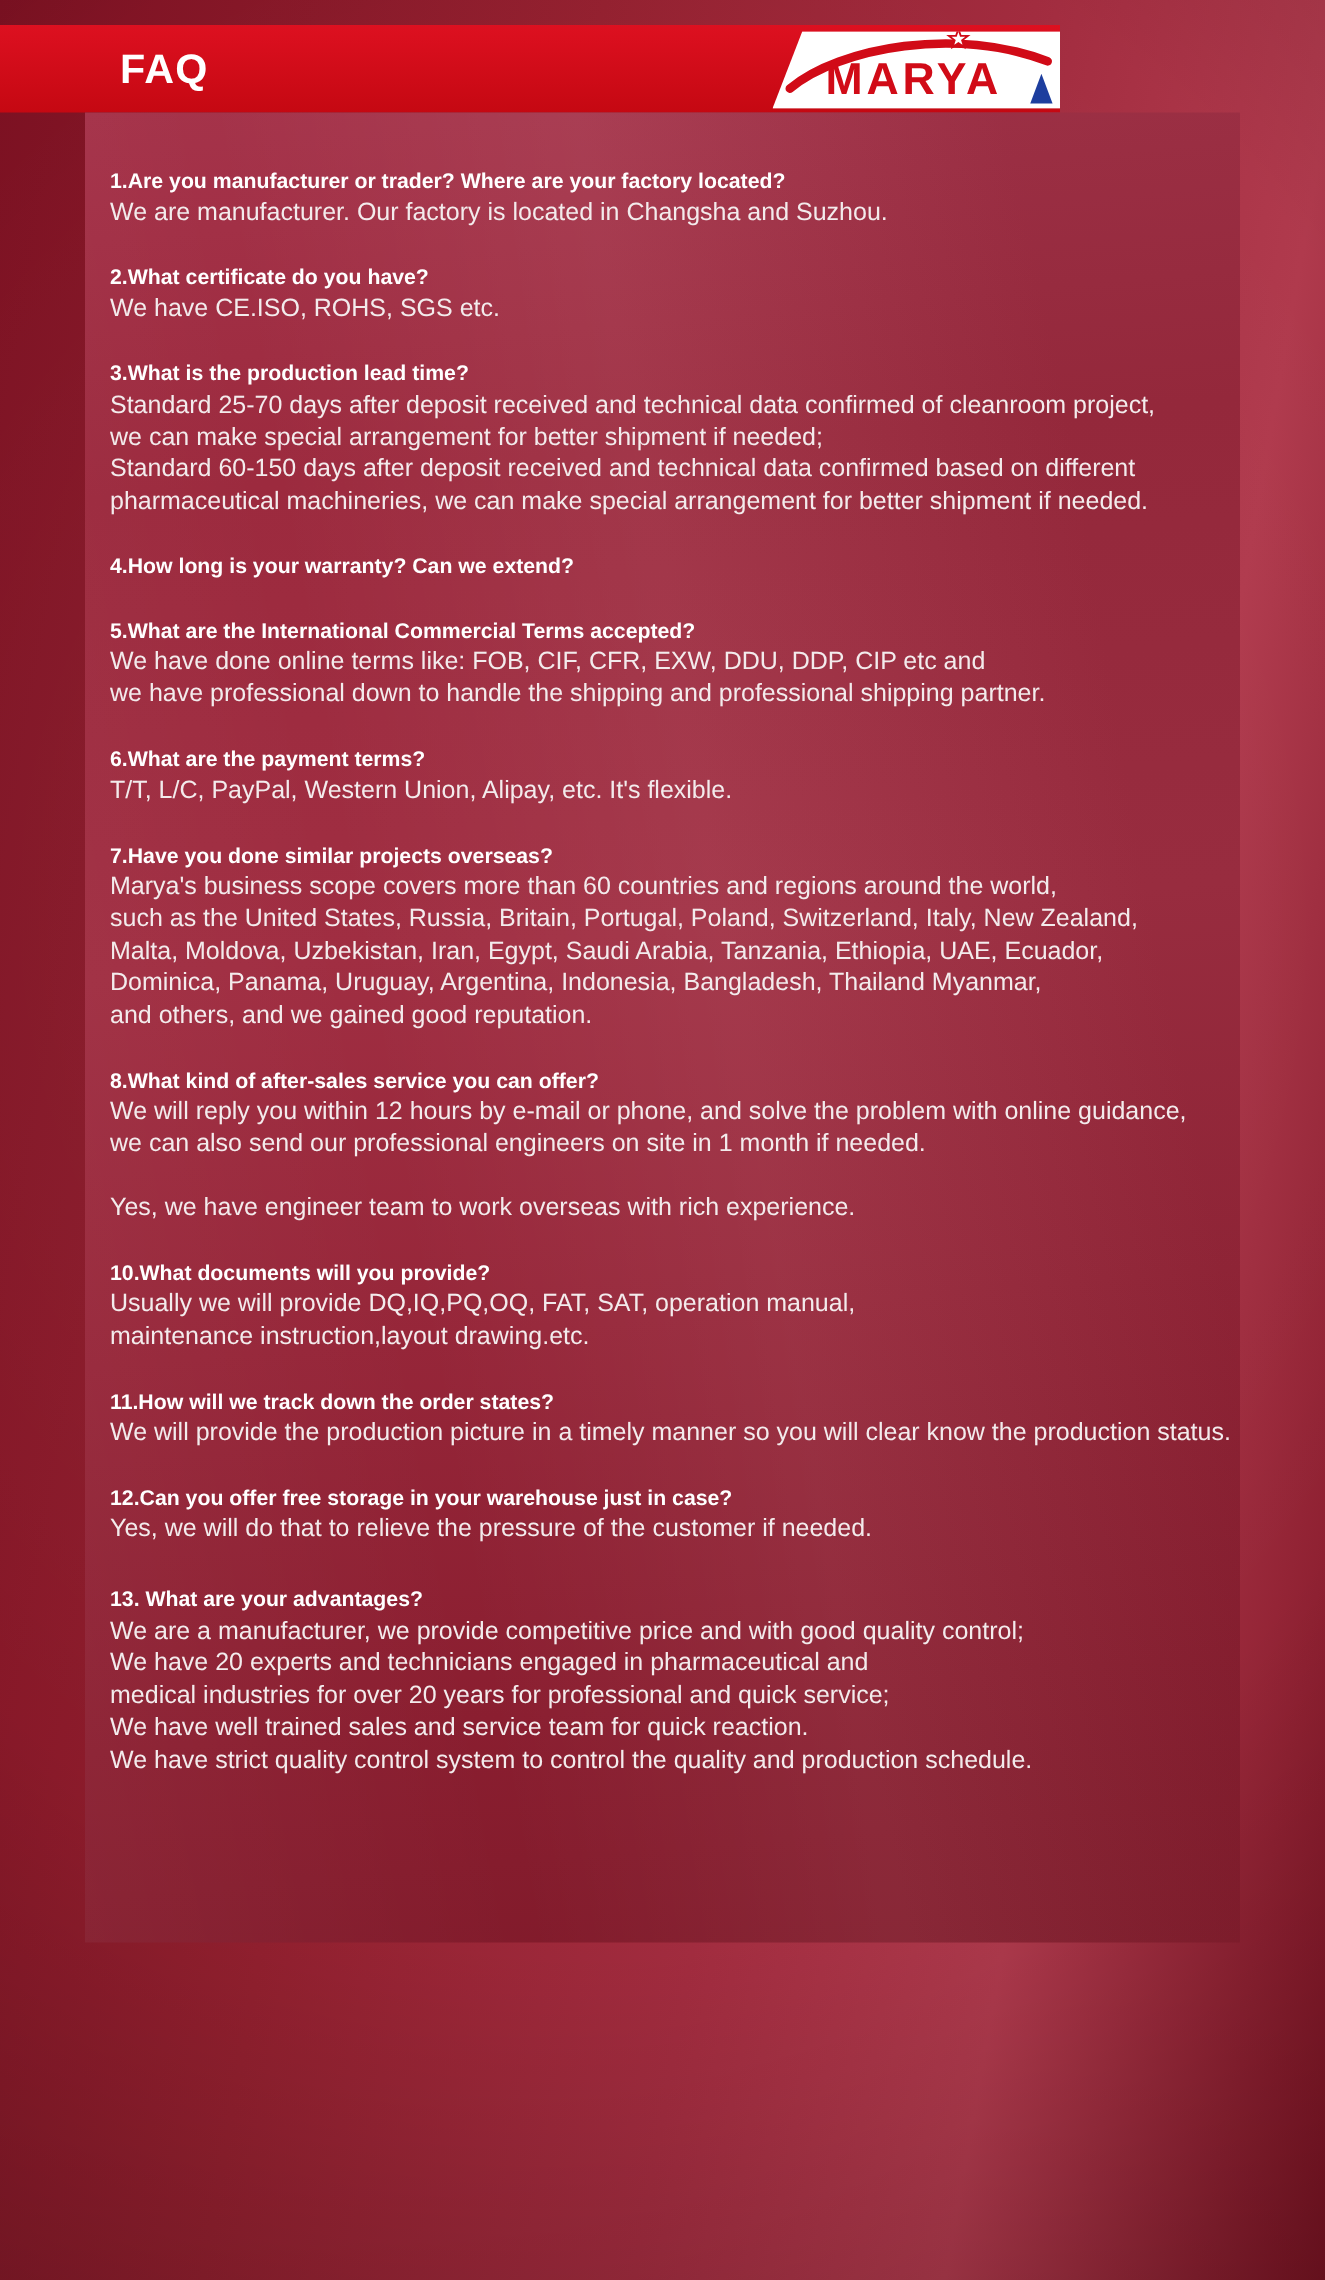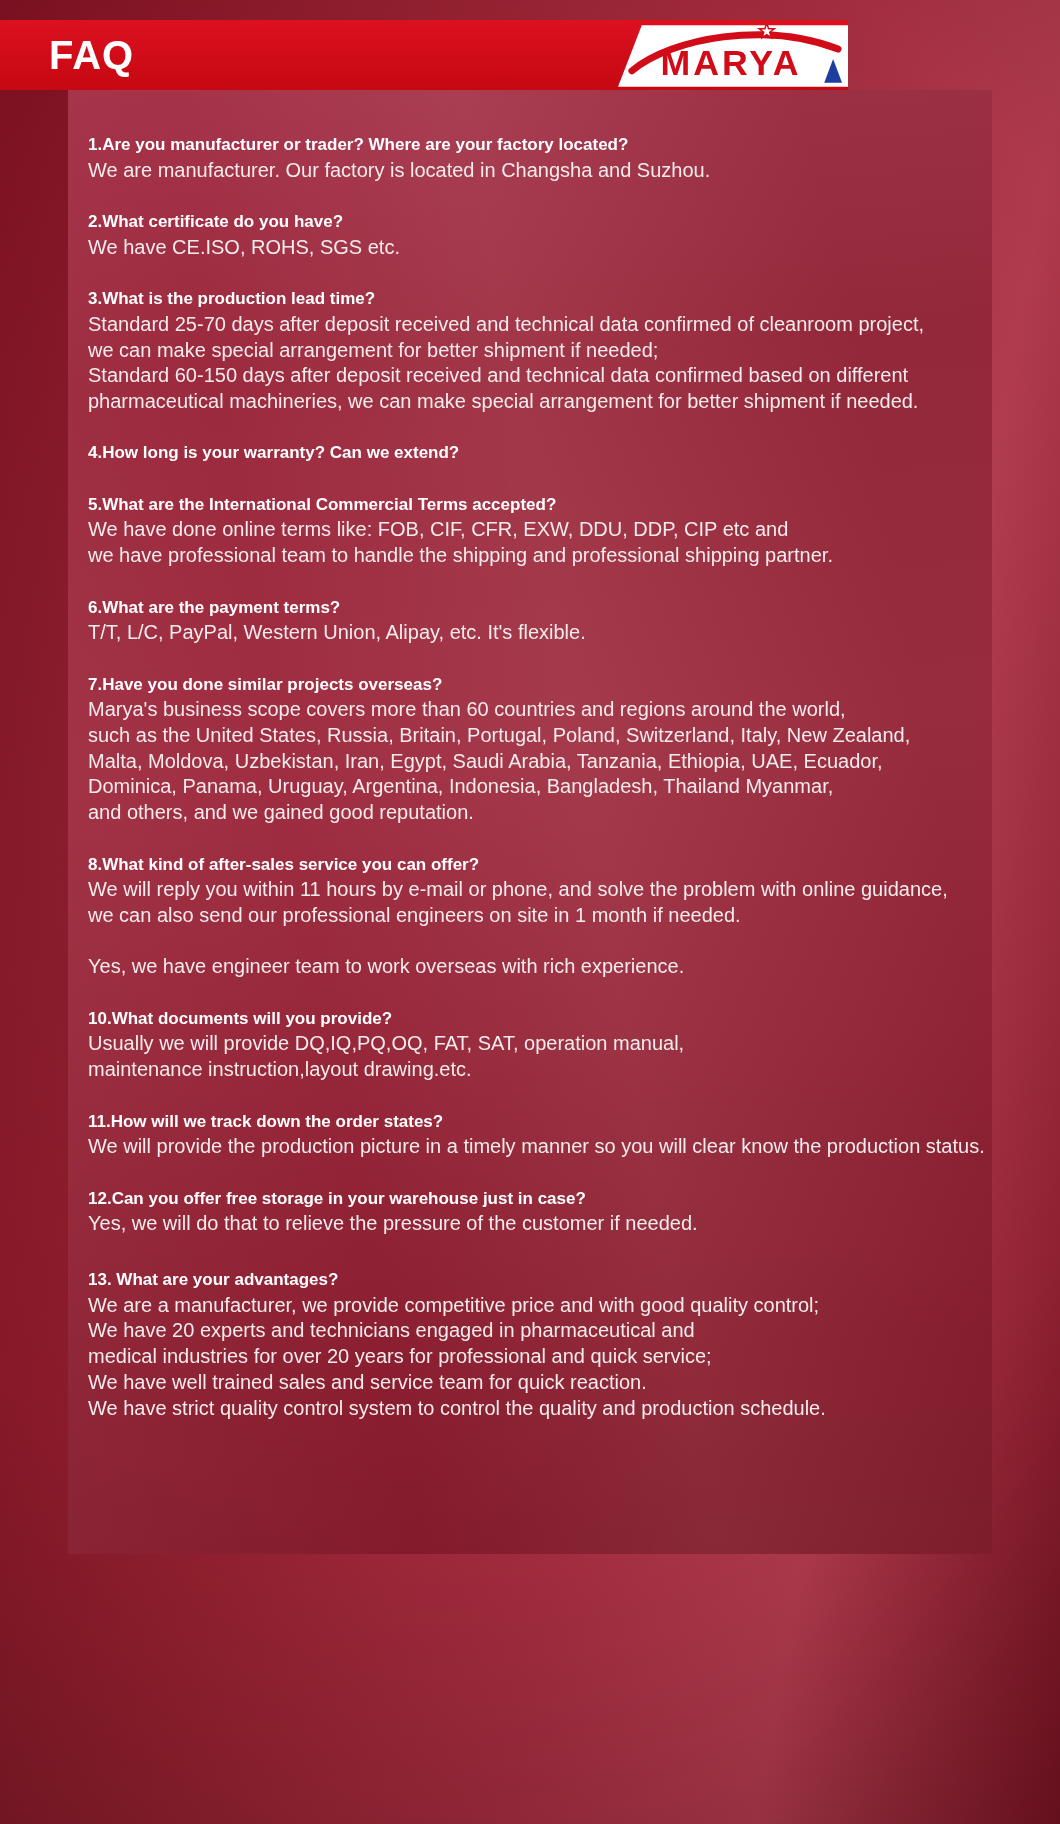--- a/index.html
+++ b/index.html
@@ -18,23 +18,23 @@
   .header-bar {
     position: absolute;
     top: 20px;
     left: 0;
     width: 848px;
     height: 70px;
     background: linear-gradient(180deg, #dd1020 0%, #c50812 100%);
   }
   .page-title {
     margin: 0;
-    padding-left: 49px;
+    padding-left: 96px;
     line-height: 70px;
-    font-size: 40px;
+    font-size: 33px;
     font-weight: 700;
     letter-spacing: 1px;
     color: #ffffff;
     border-radius: 18px;
   }
   .logo {
     position: absolute;
     top: 5px;
     right: 0;
     width: 230px;
@@ -126,21 +126,21 @@
   </section>
 
   <section class="faq-item">
     <h2 class="question">4.How long is your warranty? Can we extend?</h2>
   </section>
 
   <section class="faq-item">
     <h2 class="question">5.What are the International Commercial Terms accepted?</h2>
     <div class="answers">
             <p class="answer-line">We have done online terms like: FOB, CIF, CFR, EXW, DDU, DDP, CIP etc and</p>
-            <p class="answer-line">we have professional team to handle the shipping and professional shipping partner.</p>
+            <p class="answer-line">we have professional down to handle the shipping and professional shipping partner.</p>
           </div>
   </section>
 
   <section class="faq-item">
     <h2 class="question">6.What are the payment terms?</h2>
     <div class="answers">
             <p class="answer-line">T/T, L/C, PayPal, Western Union, Alipay, etc. It's flexible.</p>
           </div>
   </section>
 
@@ -151,21 +151,21 @@
             <p class="answer-line">such as the United States, Russia, Britain, Portugal, Poland, Switzerland, Italy, New Zealand,</p>
             <p class="answer-line">Malta, Moldova, Uzbekistan, Iran, Egypt, Saudi Arabia, Tanzania, Ethiopia, UAE, Ecuador,</p>
             <p class="answer-line">Dominica, Panama, Uruguay, Argentina, Indonesia, Bangladesh, Thailand Myanmar,</p>
             <p class="answer-line">and others, and we gained good reputation.</p>
           </div>
   </section>
 
   <section class="faq-item">
     <h2 class="question">8.What kind of after-sales service you can offer?</h2>
     <div class="answers">
-            <p class="answer-line">We will reply you within 11 hours by e-mail or phone, and solve the problem with online guidance,</p>
+            <p class="answer-line">We will reply you within 12 hours by e-mail or phone, and solve the problem with online guidance,</p>
             <p class="answer-line">we can also send our professional engineers on site in 1 month if needed.</p>
           </div>
   </section>
 
   <section class="faq-item">
     <div class="answers">
             <p class="answer-line">Yes, we have engineer team to work overseas with rich experience.</p>
           </div>
   </section>
 

